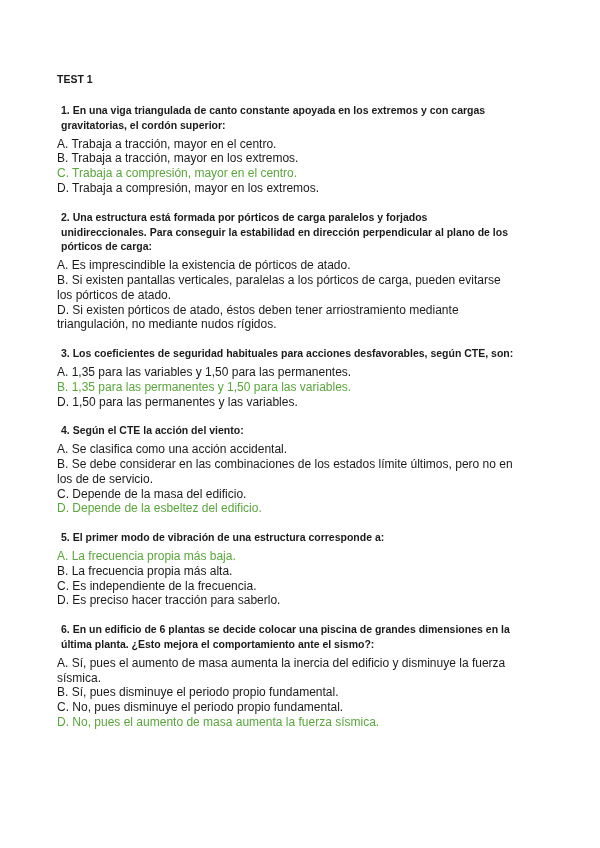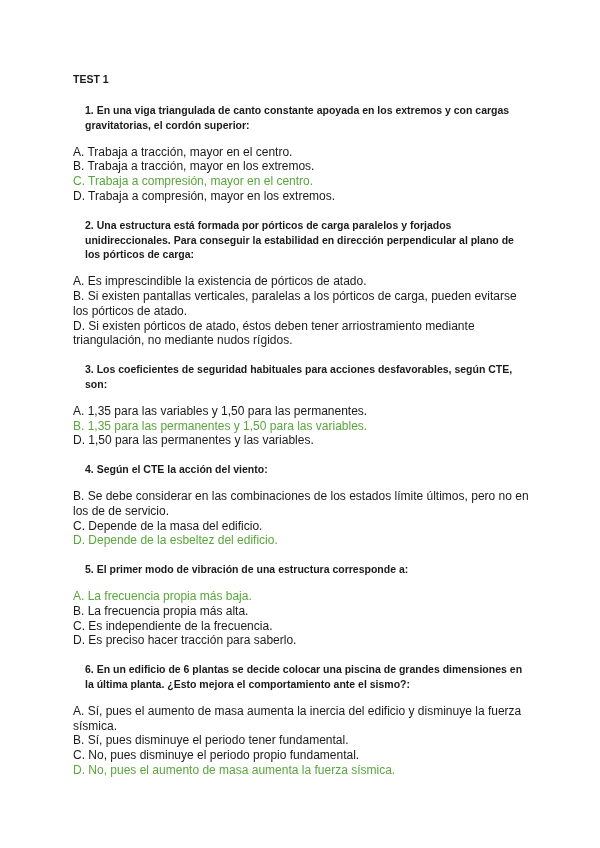--- a/index.html
+++ b/index.html
@@ -1,21 +1,21 @@
 <!DOCTYPE html>
 <html><head>
   <meta charset="utf-8">
   <style>
     html, body { margin: 0; padding: 0; background: #ffffff; }
     body { width: 600px; height: 848px; position: relative; overflow: hidden;
       font-family: "Liberation Sans", sans-serif; color: #1a1a1a; }
-    .page { position: absolute; left: 73px; top: 72px; width: 462px; }
+    .page { position: absolute; left: 57px; top: 72px; width: 462px; }
     .title { font-weight: bold; font-size: 10.5px; line-height: 14px; margin: 0 0 17px 0; }
     .q { margin: 0 0 14px 0; }
-    .q-text { font-weight: bold; font-size: 10.5px; line-height: 14.8px; margin: 12px; }
+    .q-text { font-weight: bold; font-size: 10.5px; line-height: 14.8px; margin: 4px; }
     .opt { font-size: 12px; line-height: 14.8px; margin: 0; }
     .opt.correct { color: #5aa53c; font-weight: normal; }
   </style>
 </head>
 <body>
 
 <div class="page">
   <p class="title">TEST 1</p>
 
   <div class="q">
@@ -35,33 +35,34 @@
 
   <div class="q">
     <p class="q-text">3. Los coeficientes de seguridad habituales para acciones desfavorables, según CTE, son:</p>
     <p class="opt">A. 1,35 para las variables y 1,50 para las permanentes.</p>
     <p class="opt correct">B. 1,35 para las permanentes y 1,50 para las variables.</p>
     <p class="opt">D. 1,50 para las permanentes y las variables.</p>
   </div>
 
   <div class="q">
     <p class="q-text">4. Según el CTE la acción del viento:</p>
+    <p class="opt">A. Se clasifica como una acción accidental.</p>
     <p class="opt">B. Se debe considerar en las combinaciones de los estados límite últimos, pero no en los de de servicio.</p>
     <p class="opt">C. Depende de la masa del edificio.</p>
     <p class="opt correct">D. Depende de la esbeltez del edificio.</p>
   </div>
 
   <div class="q">
     <p class="q-text">5. El primer modo de vibración de una estructura corresponde a:</p>
     <p class="opt correct">A. La frecuencia propia más baja.</p>
     <p class="opt">B. La frecuencia propia más alta.</p>
     <p class="opt">C. Es independiente de la frecuencia.</p>
     <p class="opt">D. Es preciso hacer tracción para saberlo.</p>
   </div>
 
   <div class="q">
     <p class="q-text">6. En un edificio de 6 plantas se decide colocar una piscina de grandes dimensiones en la última planta. ¿Esto mejora el comportamiento ante el sismo?:</p>
     <p class="opt">A. Sí, pues el aumento de masa aumenta la inercia del edificio y disminuye la fuerza sísmica.</p>
-    <p class="opt">B. Sí, pues disminuye el periodo tener fundamental.</p>
+    <p class="opt">B. Sí, pues disminuye el periodo propio fundamental.</p>
     <p class="opt">C. No, pues disminuye el periodo propio fundamental.</p>
     <p class="opt correct">D. No, pues el aumento de masa aumenta la fuerza sísmica.</p>
   </div>
 </div>
 
 </body></html>

